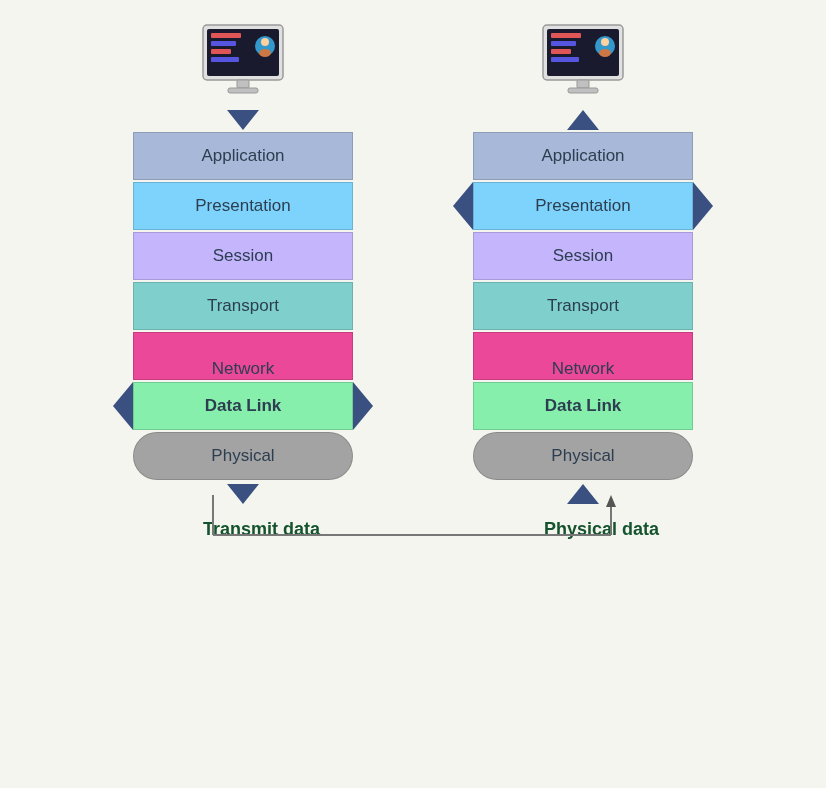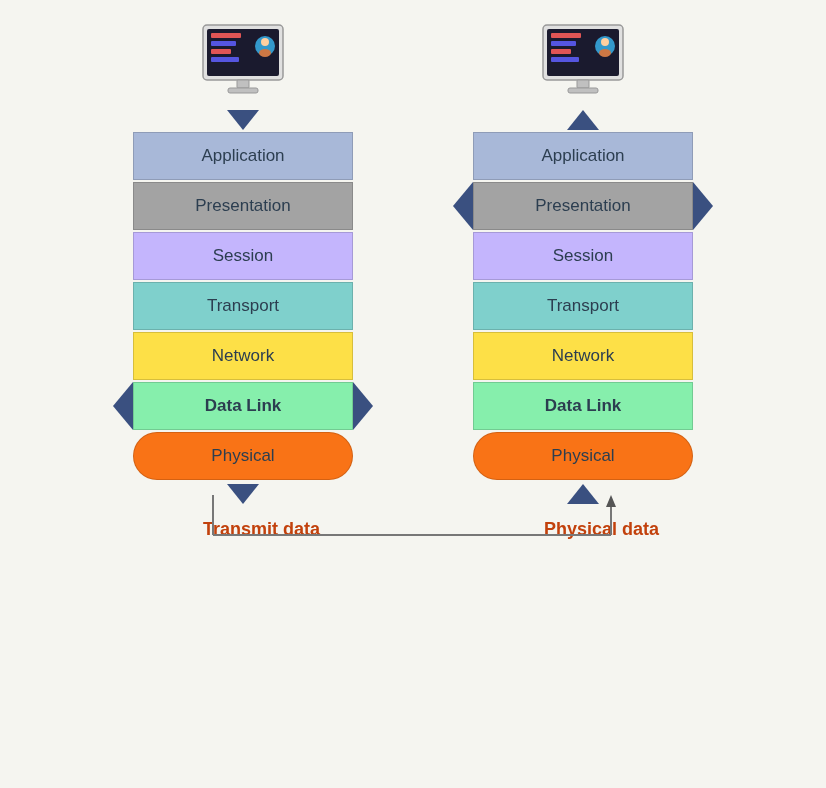--- a/index.html
+++ b/index.html
@@ -95,33 +95,33 @@
     }
 
     
     .no-arrow {
       width: 20px;
       flex-shrink: 0;
     }
 
     
     .color-blue-light { background: #a8b8d8; }
-    .color-blue-mid { background: #a3a3a3; }
+    .color-blue-mid { background: #7dd3fc; }
     .color-blue-periwinkle { background: #c4b5fd; }
     .color-teal { background: #7fd0cc; justify-content: center; }
-    .color-green { background: #fde047; }
+    .color-green { background: #ec4899; align-items: flex-end; }
     .color-green-dark { background: #86efac; font-weight: bold; }
-    .color-tan { background: #f97316; border-radius: 24px; }
+    .color-tan { background: #a3a3a3; border-radius: 24px; }
 
     
     .stack-label {
       margin-top: 15px;
       font-size: 18px;
       font-weight: bold;
-      color: #c2410c;
+      color: #14532d;
       text-align: center;
       margin-left: 37px;
     }
   </style>
 </head>
 <body>
 
 <div class="main-container">
   <div class="stacks-row">
 

